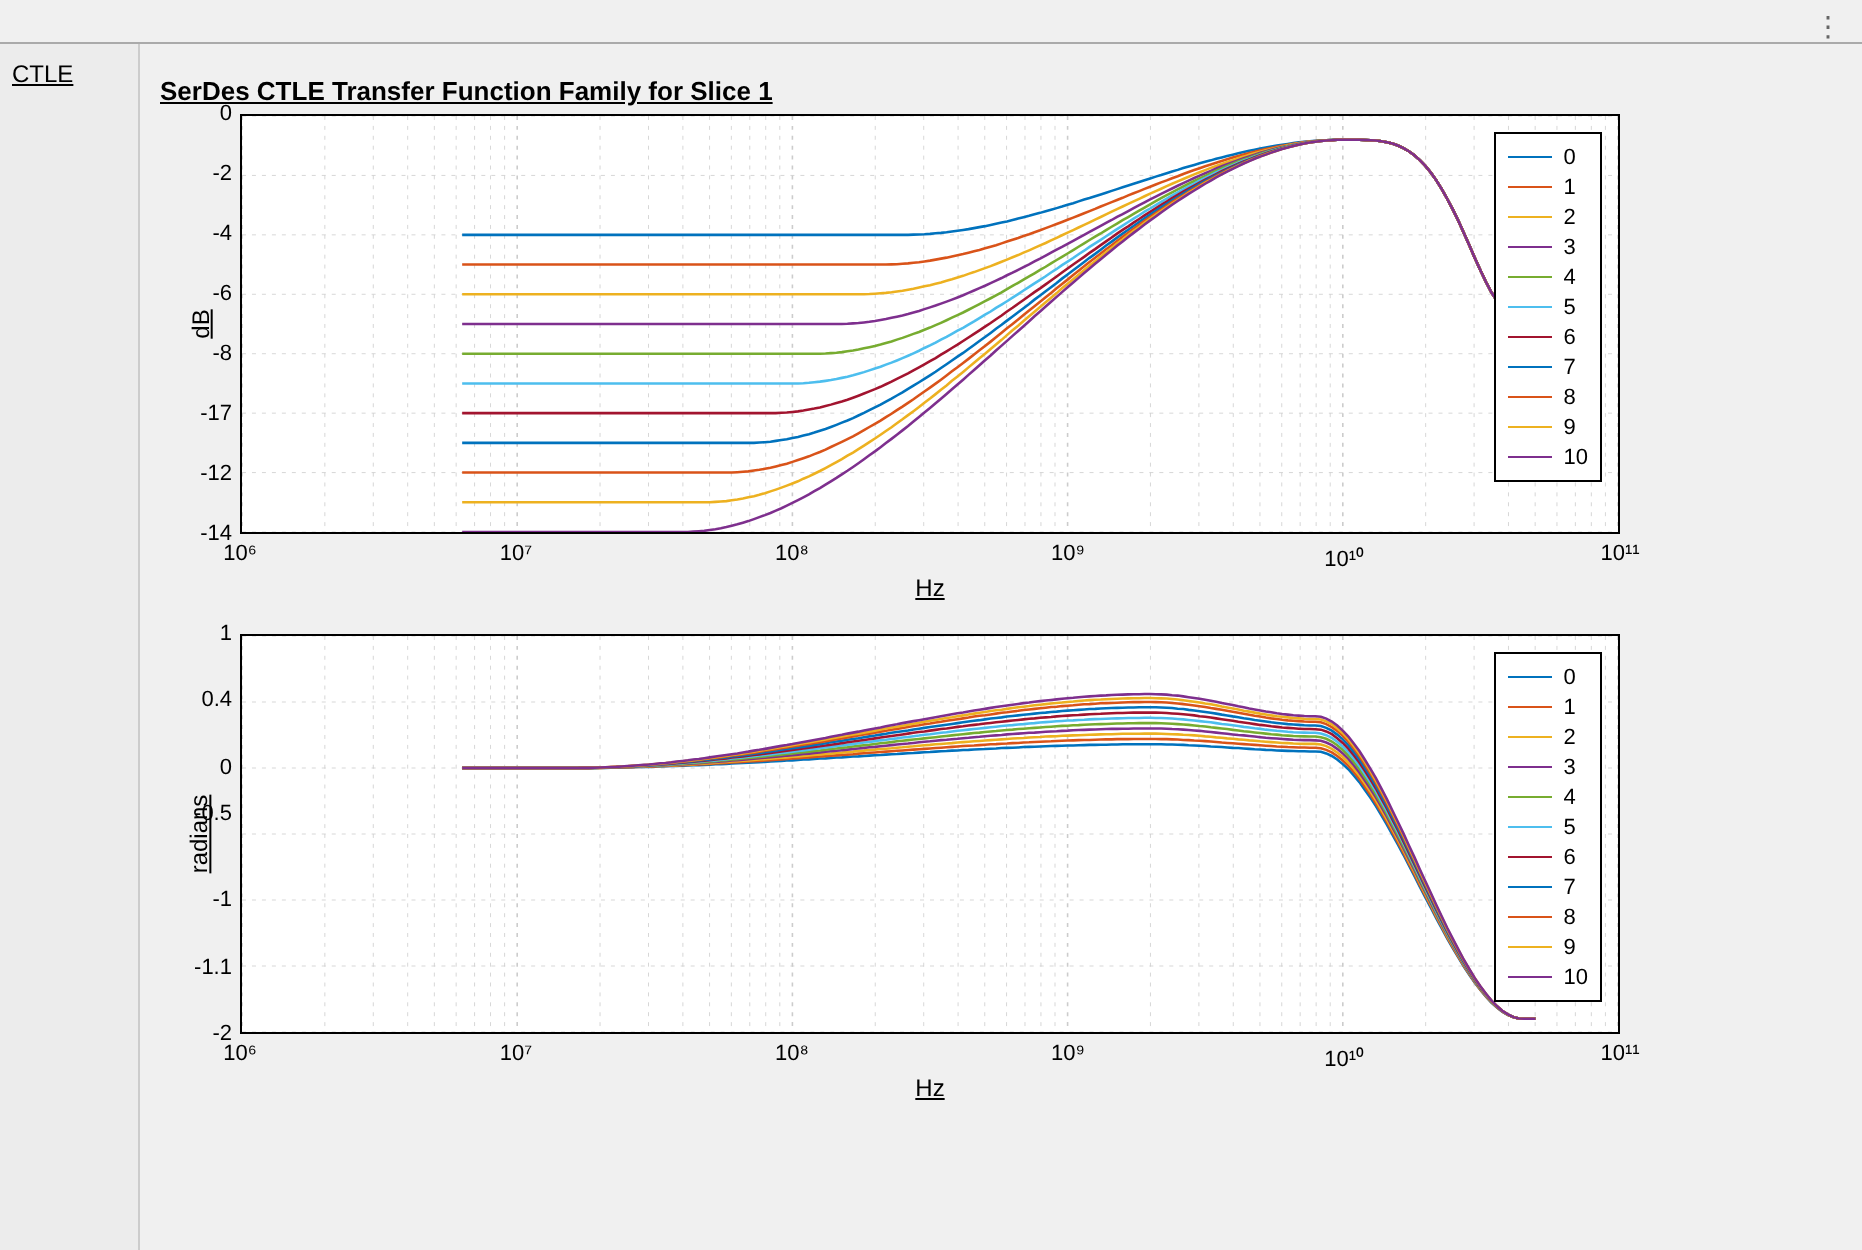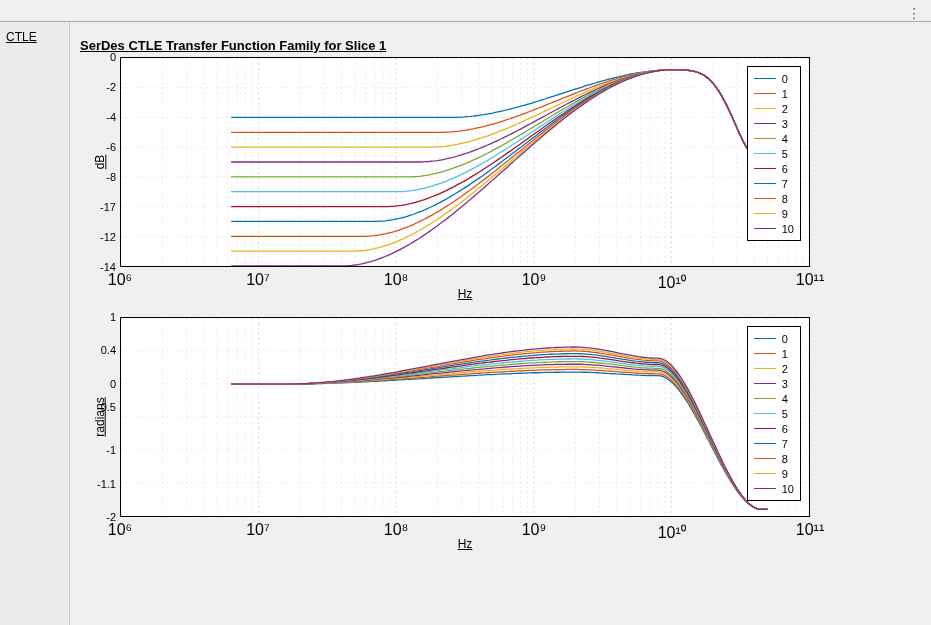--- a/index.html
+++ b/index.html
@@ -99,21 +99,21 @@
     width: 30px;
     text-align: right;
     font-size: 11px;
   }
   .yticks div { position: absolute; right: 0; transform: translateY(-50%); }
   .xticks {
     position: relative;
     width: 690px;
     height: 16px;
     margin-left: 40px;
-    font-size: 16px;
+    font-size: 11px;
     text-align: center;
   }
   .xticks div { position: absolute; transform: translateX(-50%); }
   .xlabel {
     text-align: center;
     font-size: 12px;
     margin: 0 0 16px 40px;
     width: 690px;
   }
   .legend {

